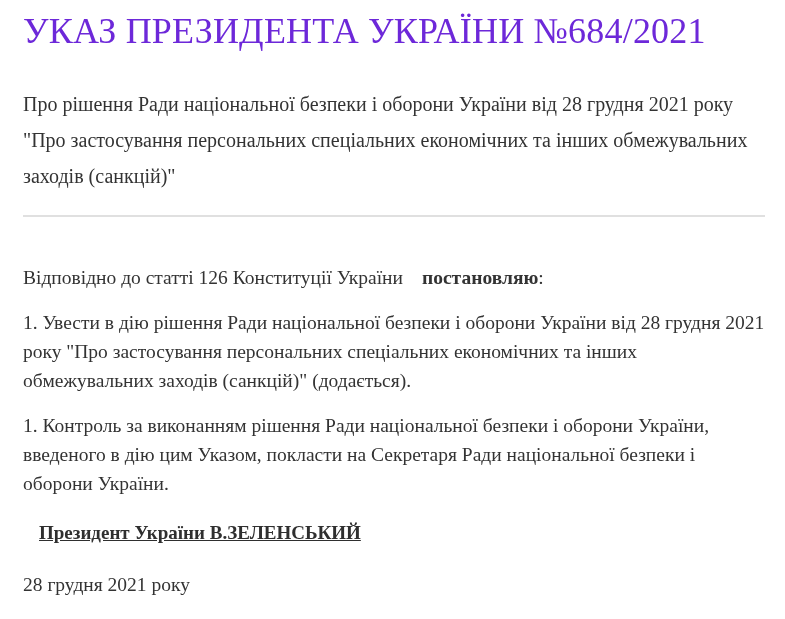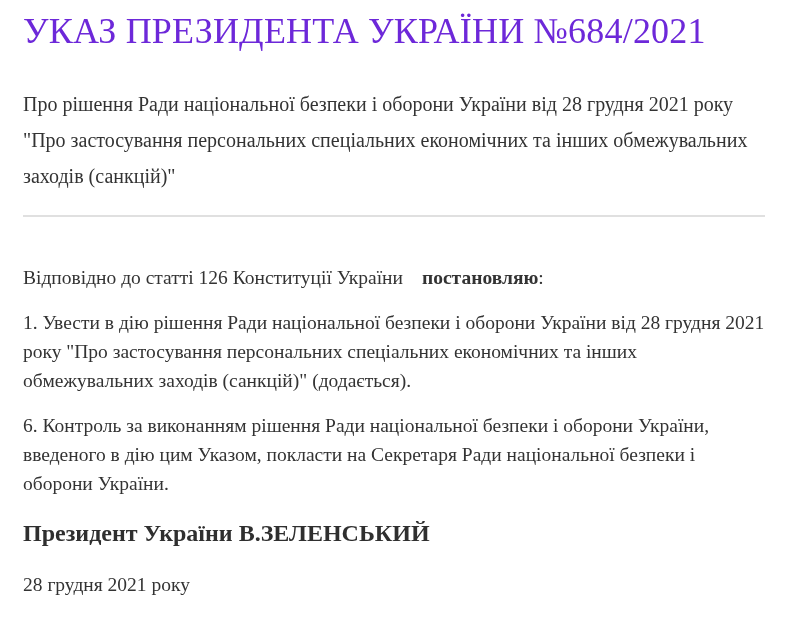--- a/index.html
+++ b/index.html
@@ -51,43 +51,44 @@
   .intro { margin: 46px 0 0 0; }
   .intro .keyword {
     font-weight: 700;
     margin-left: 19px;
   }
   .para {
     margin: 16px 0 0 0;
     max-width: 758px;
   }
   .signature-line {
-    font-size: 24px;
+    font-size: 19px;
     line-height: 26px;
     font-weight: 700;
     color: #2f2f2f;
-    margin: 22px 0 0 0;
+    margin: 22px 0 0 16px;
+    text-decoration: underline;
   }
   .date-line { margin: 24px 0 0 0; }
 </style>
 </head>
 <body>
 
 <main class="doc">
 
   <h1 class="doc-title">УКАЗ ПРЕЗИДЕНТА УКРАЇНИ №684/2021</h1>
 
   <h2 class="doc-subtitle">Про рішення Ради національної безпеки і оборони України від 28 грудня 2021 року "Про застосування персональних спеціальних економічних та інших обмежувальних заходів (санкцій)"</h2>
 
   <hr class="divider">
 
   <p class="intro"><span>Відповідно до статті 126 Конституції України</span><strong class="keyword">постановляю</strong><span>:</span></p>
 
   <p class="para">1. Увести в дію рішення Ради національної безпеки і оборони України від 28 грудня 2021 року "Про застосування персональних спеціальних економічних та інших обмежувальних заходів (санкцій)" (додається).</p>
 
-  <p class="para">6. Контроль за виконанням рішення Ради національної безпеки і оборони України, введеного в дію цим Указом, покласти на Секретаря Ради національної безпеки і оборони України.</p>
+  <p class="para">1. Контроль за виконанням рішення Ради національної безпеки і оборони України, введеного в дію цим Указом, покласти на Секретаря Ради національної безпеки і оборони України.</p>
 
 
   <p class="signature-line">Президент України В.ЗЕЛЕНСЬКИЙ</p>
 
   <p class="date-line">28 грудня 2021 року</p>
 
 </main>
 
 </body></html>

